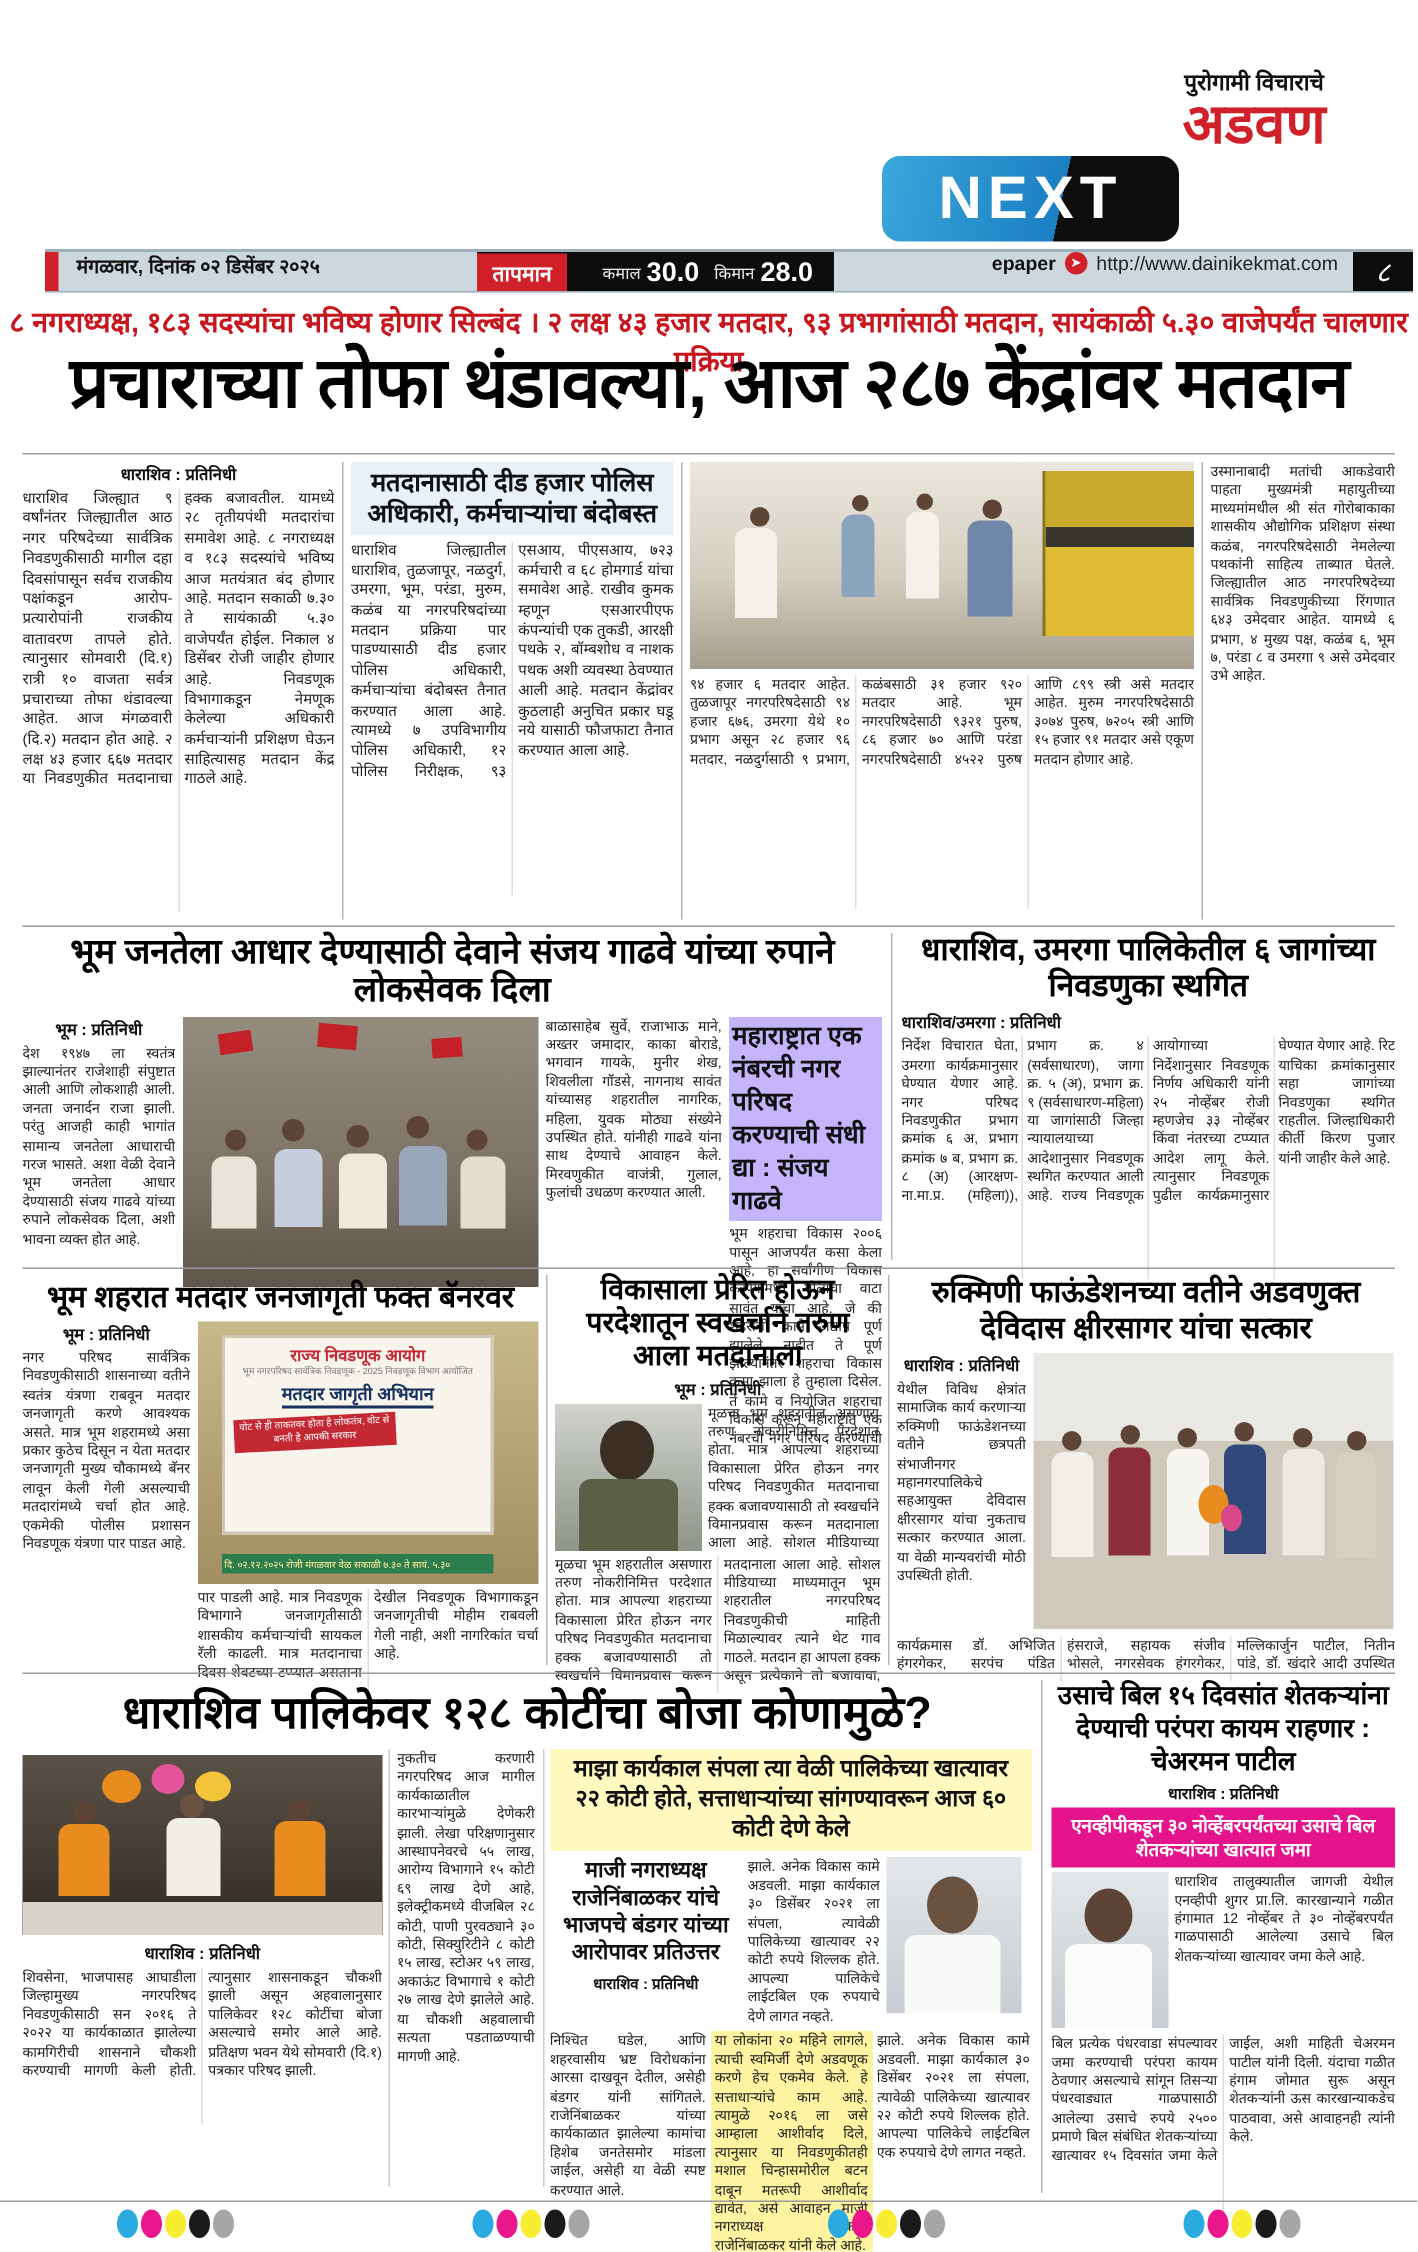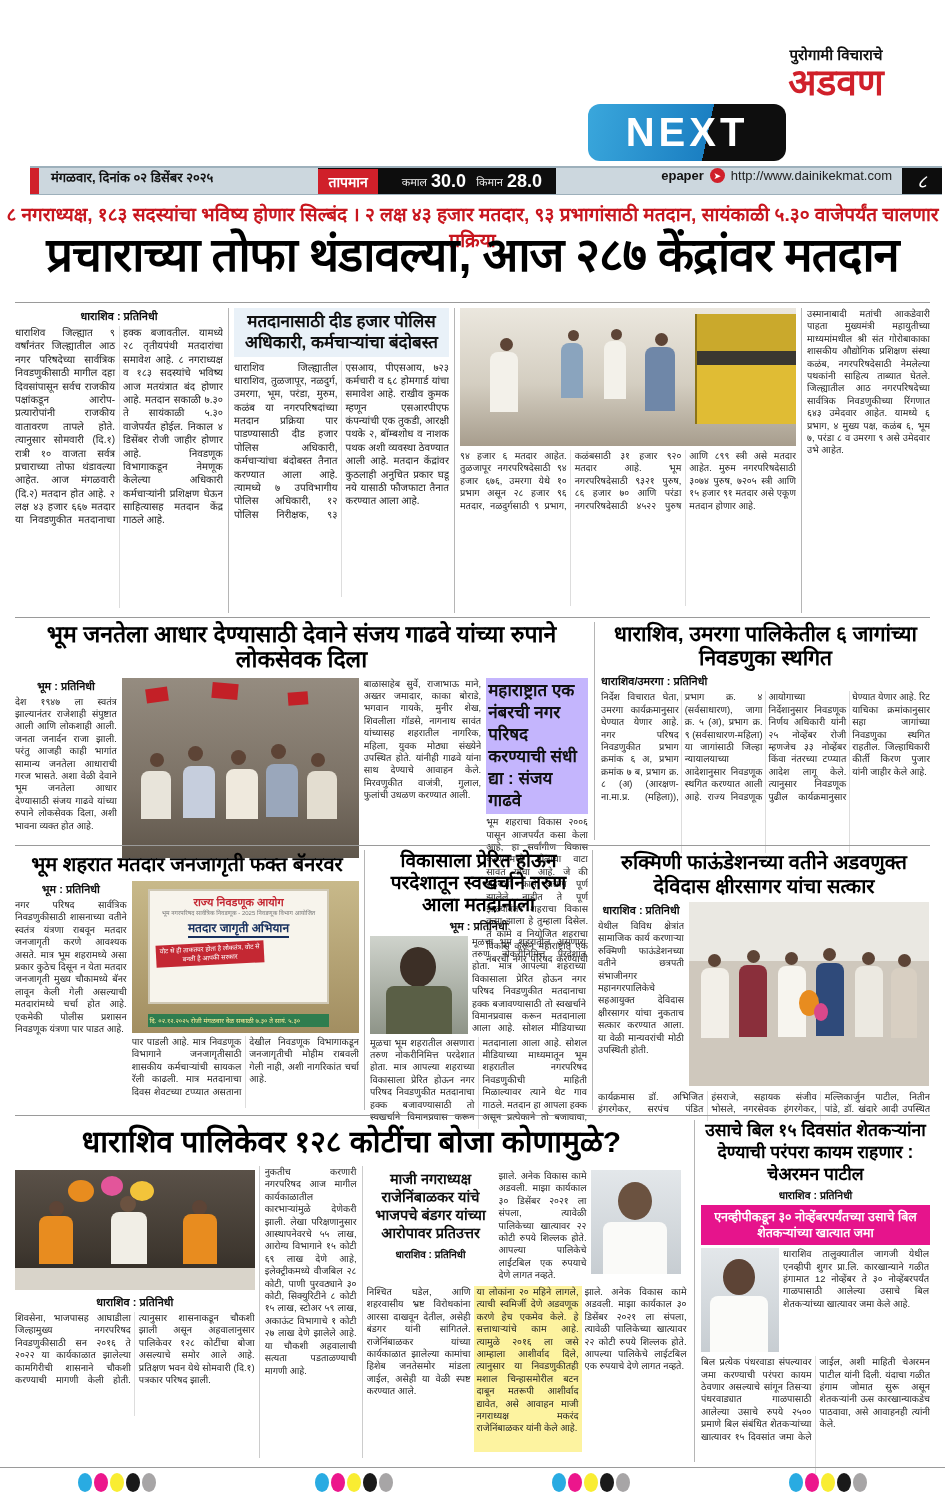--- a/index.html
+++ b/index.html
@@ -211,21 +211,21 @@
 
   <div class="abs band3">
     <div class="b3l vline">
       <h2>भूम शहरात मतदार जनजागृती फक्त बॅनरवर</h2>
       <div style="display:flex">
         <div style="width:112px">
           <div class="byline">भूम : प्रतिनिधी</div>
           <div class="body sm just" style="height:210px">नगर परिषद सार्वत्रिक निवडणुकीसाठी शासनाच्या वतीने स्वतंत्र यंत्रणा राबवून मतदार जनजागृती करणे आवश्यक असते. मात्र भूम शहरामध्ये असा प्रकार कुठेच दिसून न येता मतदार जनजागृती मुख्य चौकामध्ये बॅनर लावून केली गेली असल्याची मतदारांमध्ये चर्चा होत आहे. एकमेकी पोलीस प्रशासन निवडणूक यंत्रणा पार पाडत आहे.</div>
         </div>
         <div style="width:228px;margin-left:5px">
-          <div class="ph ph-banner" style="width:100%;height:152px">
+          <div class="ph ph-banner" style="width:100%;height:175px">
             <div class="bannerin">
               <div class="r1">राज्य निवडणूक आयोग</div>
               <div class="r2">भूम नगरपरिषद सार्वत्रिक निवडणूक - 2025 निवडणूक विभाग आयोजित</div>
               <div><span class="r3">मतदार जागृती अभियान</span></div>
               <div class="ribbon">वोट से ही ताकतवर होता है लोकतंत्र, वोट से बनती है आपकी सरकार</div>
             </div>
             <div class="greenstrip">दि. ०२.१२.२०२५ रोजी मंगळवार वेळ सकाळी ७.३० ते सायं. ५.३०</div>
           </div>
           <div class="body sm just cols2" style="height:72px;margin-top:3px">पार पाडली आहे. मात्र निवडणूक विभागाने जनजागृतीसाठी शासकीय कर्मचाऱ्यांची सायकल रॅली काढली. मात्र मतदानाचा दिवस शेवटच्या टप्प्यात असताना देखील निवडणूक विभागाकडून जनजागृतीची मोहीम राबवली गेली नाही, अशी नागरिकांत चर्चा आहे.</div>
         </div>
@@ -289,20 +289,21 @@
               <div class="torso" style="left:70%;top:37%;width:34px;height:50px;background:#e88c1f"></div>
             <div class="tablefront"></div>
           </div>
           <div class="byline">धाराशिव : प्रतिनिधी</div>
           <div class="body sm just cols2" style="height:104px">शिवसेना, भाजपासह आघाडीला जिल्हामुख्य नगरपरिषद निवडणुकीसाठी सन २०१६ ते २०२२ या कार्यकाळात झालेल्या कामगिरीची शासनाने चौकशी करण्याची मागणी केली होती. त्यानुसार शासनाकडून चौकशी झाली असून अहवालानुसार पालिकेवर १२८ कोटींचा बोजा असल्याचे समोर आले आहे. प्रतिक्षण भवन येथे सोमवारी (दि.१) पत्रकार परिषद झाली.</div>
         </div>
         <div style="width:104px;padding:0 5px;border-left:1px solid #ccc;border-right:1px solid #ccc;margin:0 4px">
           <div class="body sm just" style="height:292px">नुकतीच करणारी नगरपरिषद आज मागील कार्यकाळातील कारभाऱ्यांमुळे देणेकरी झाली. लेखा परिक्षणानुसार आस्थापनेवरचे ५५ लाख, आरोग्य विभागाने १५ कोटी ६९ लाख देणे आहे, इलेक्ट्रीकमध्ये वीजबिल २८ कोटी, पाणी पुरवठ्याने ३० कोटी, सिक्युरिटीने ८ कोटी १५ लाख, स्टोअर ५९ लाख, अकाऊंट विभागाचे १ कोटी २७ लाख देणे झालेले आहे. या चौकशी अहवालाची सत्यता पडताळण्याची मागणी आहे.</div>
         </div>
         <div style="width:322px">
+          <div class="yellowbox">माझा कार्यकाल संपला त्या वेळी पालिकेच्या खात्यावर २२ कोटी होते, सत्ताधाऱ्यांच्या सांगण्यावरून आज ६० कोटी देणे केले</div>
           <div style="display:flex;height:112px;margin-top:4px">
             <div style="width:128px">
               <div class="sub14">माजी नगराध्यक्ष राजेनिंबाळकर यांचे भाजपचे बंडगर यांच्या आरोपावर प्रतिउत्तर</div>
               <div class="byline" style="font-size:10px;margin-top:4px">धाराशिव : प्रतिनिधी</div>
             </div>
             <div class="body sm just" style="width:96px;height:112px;padding:0 4px">झाले. अनेक विकास कामे अडवली. माझा कार्यकाल ३० डिसेंबर २०२१ ला संपला, त्यावेळी पालिकेच्या खात्यावर २२ कोटी रुपये शिल्लक होते. आपल्या पालिकेचे लाईटबिल एक रुपयाचे देणे लागत नव्हते.</div>
             <div class="ph ph-port" style="width:90px;height:104px">
               <div class="head" style="left:30%;top:12%;width:34px;height:38px;background:#6b5240"></div>
               <div class="torso" style="left:14%;top:50%;width:64px;height:54px;background:#fafaf8"></div>
             </div>

